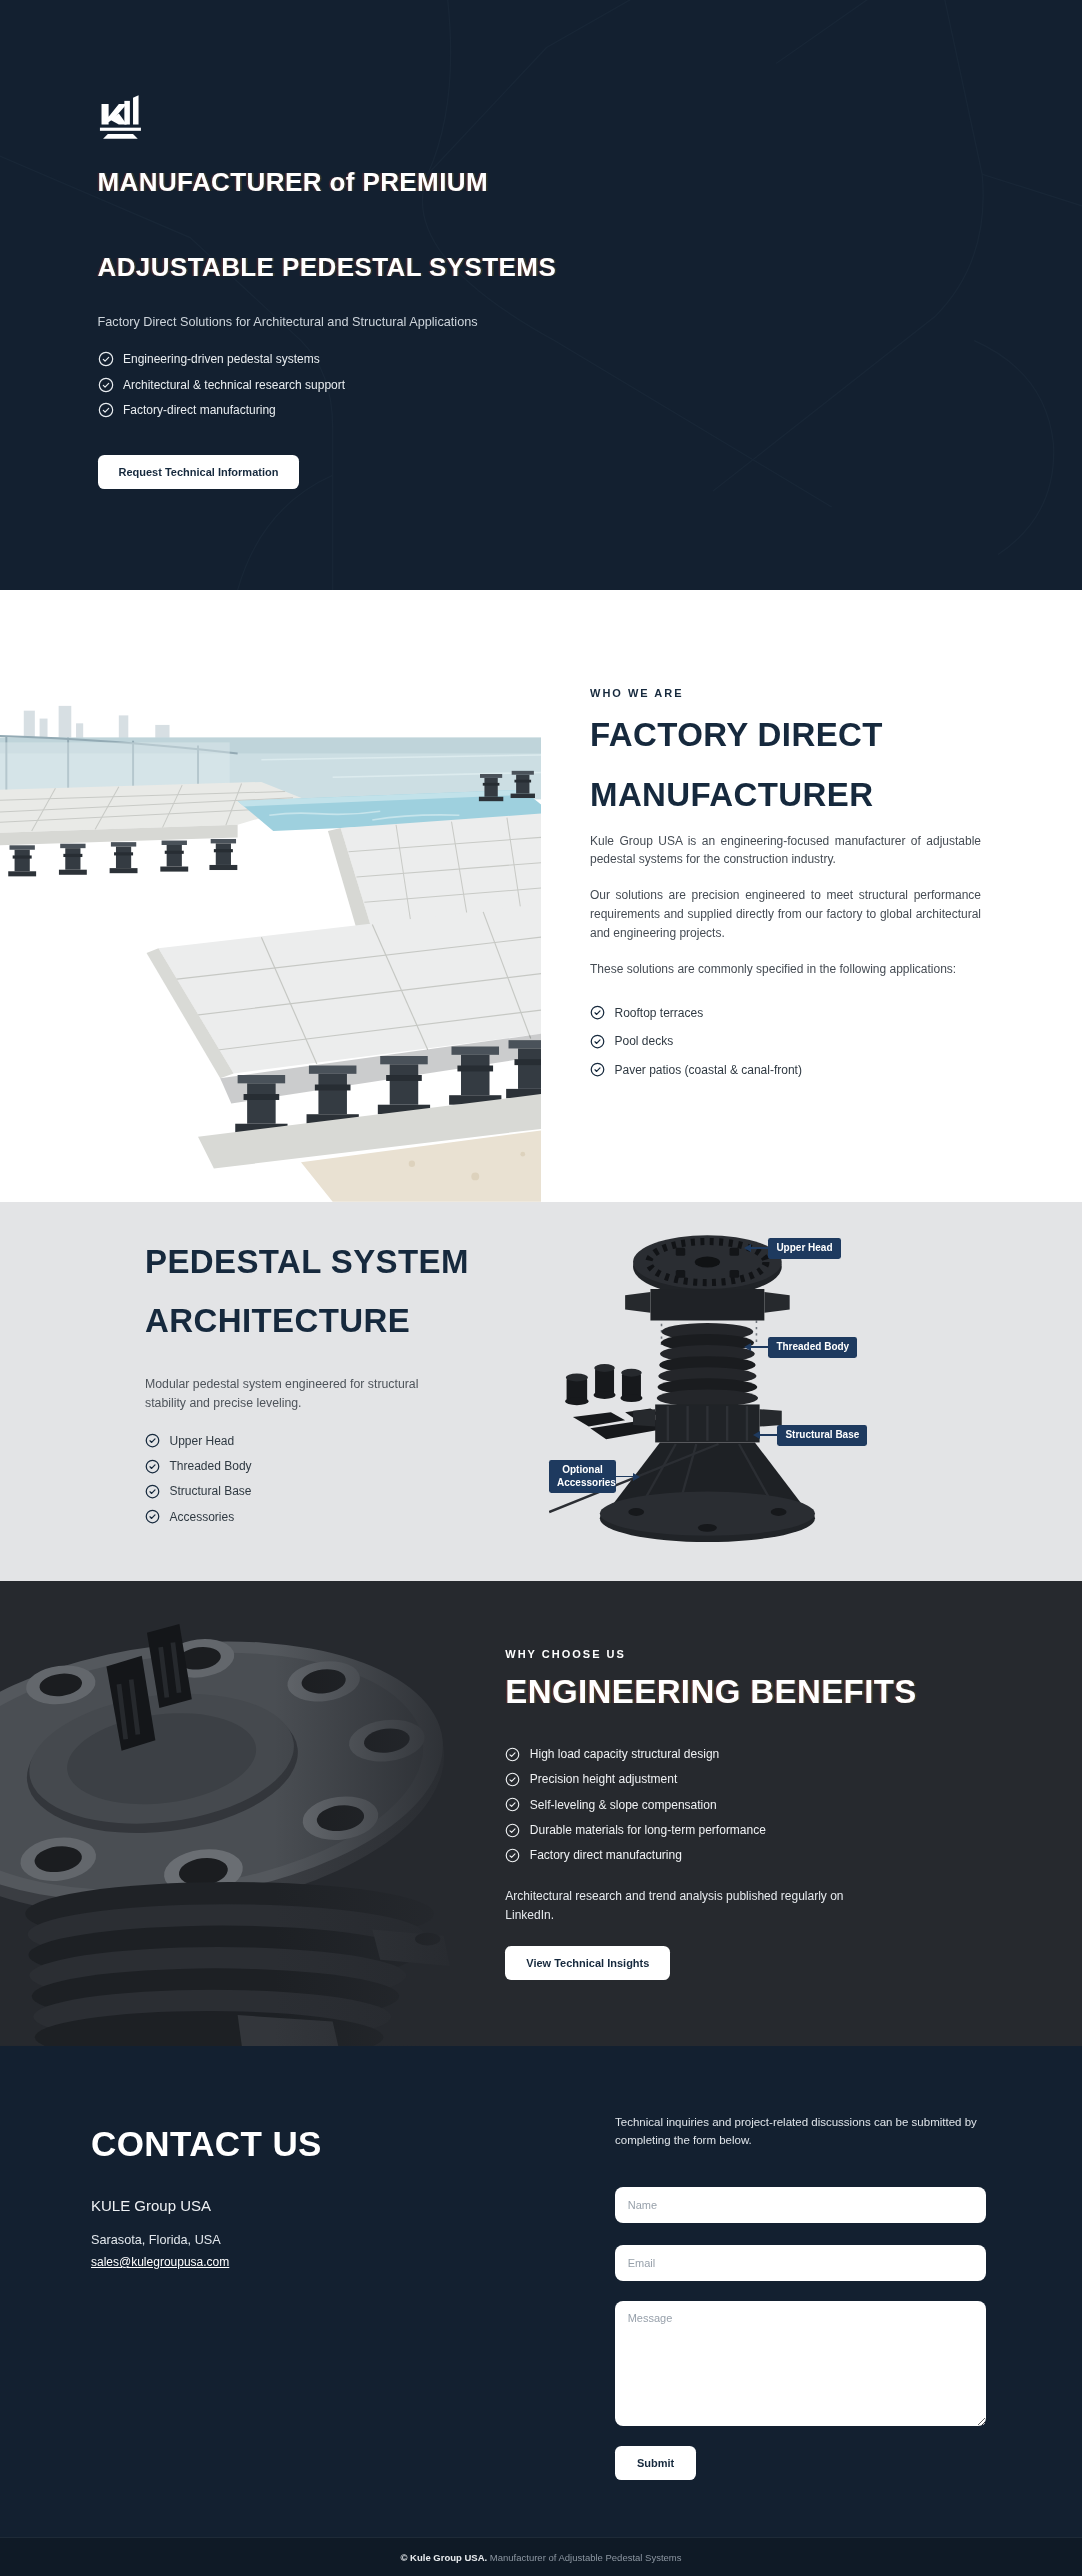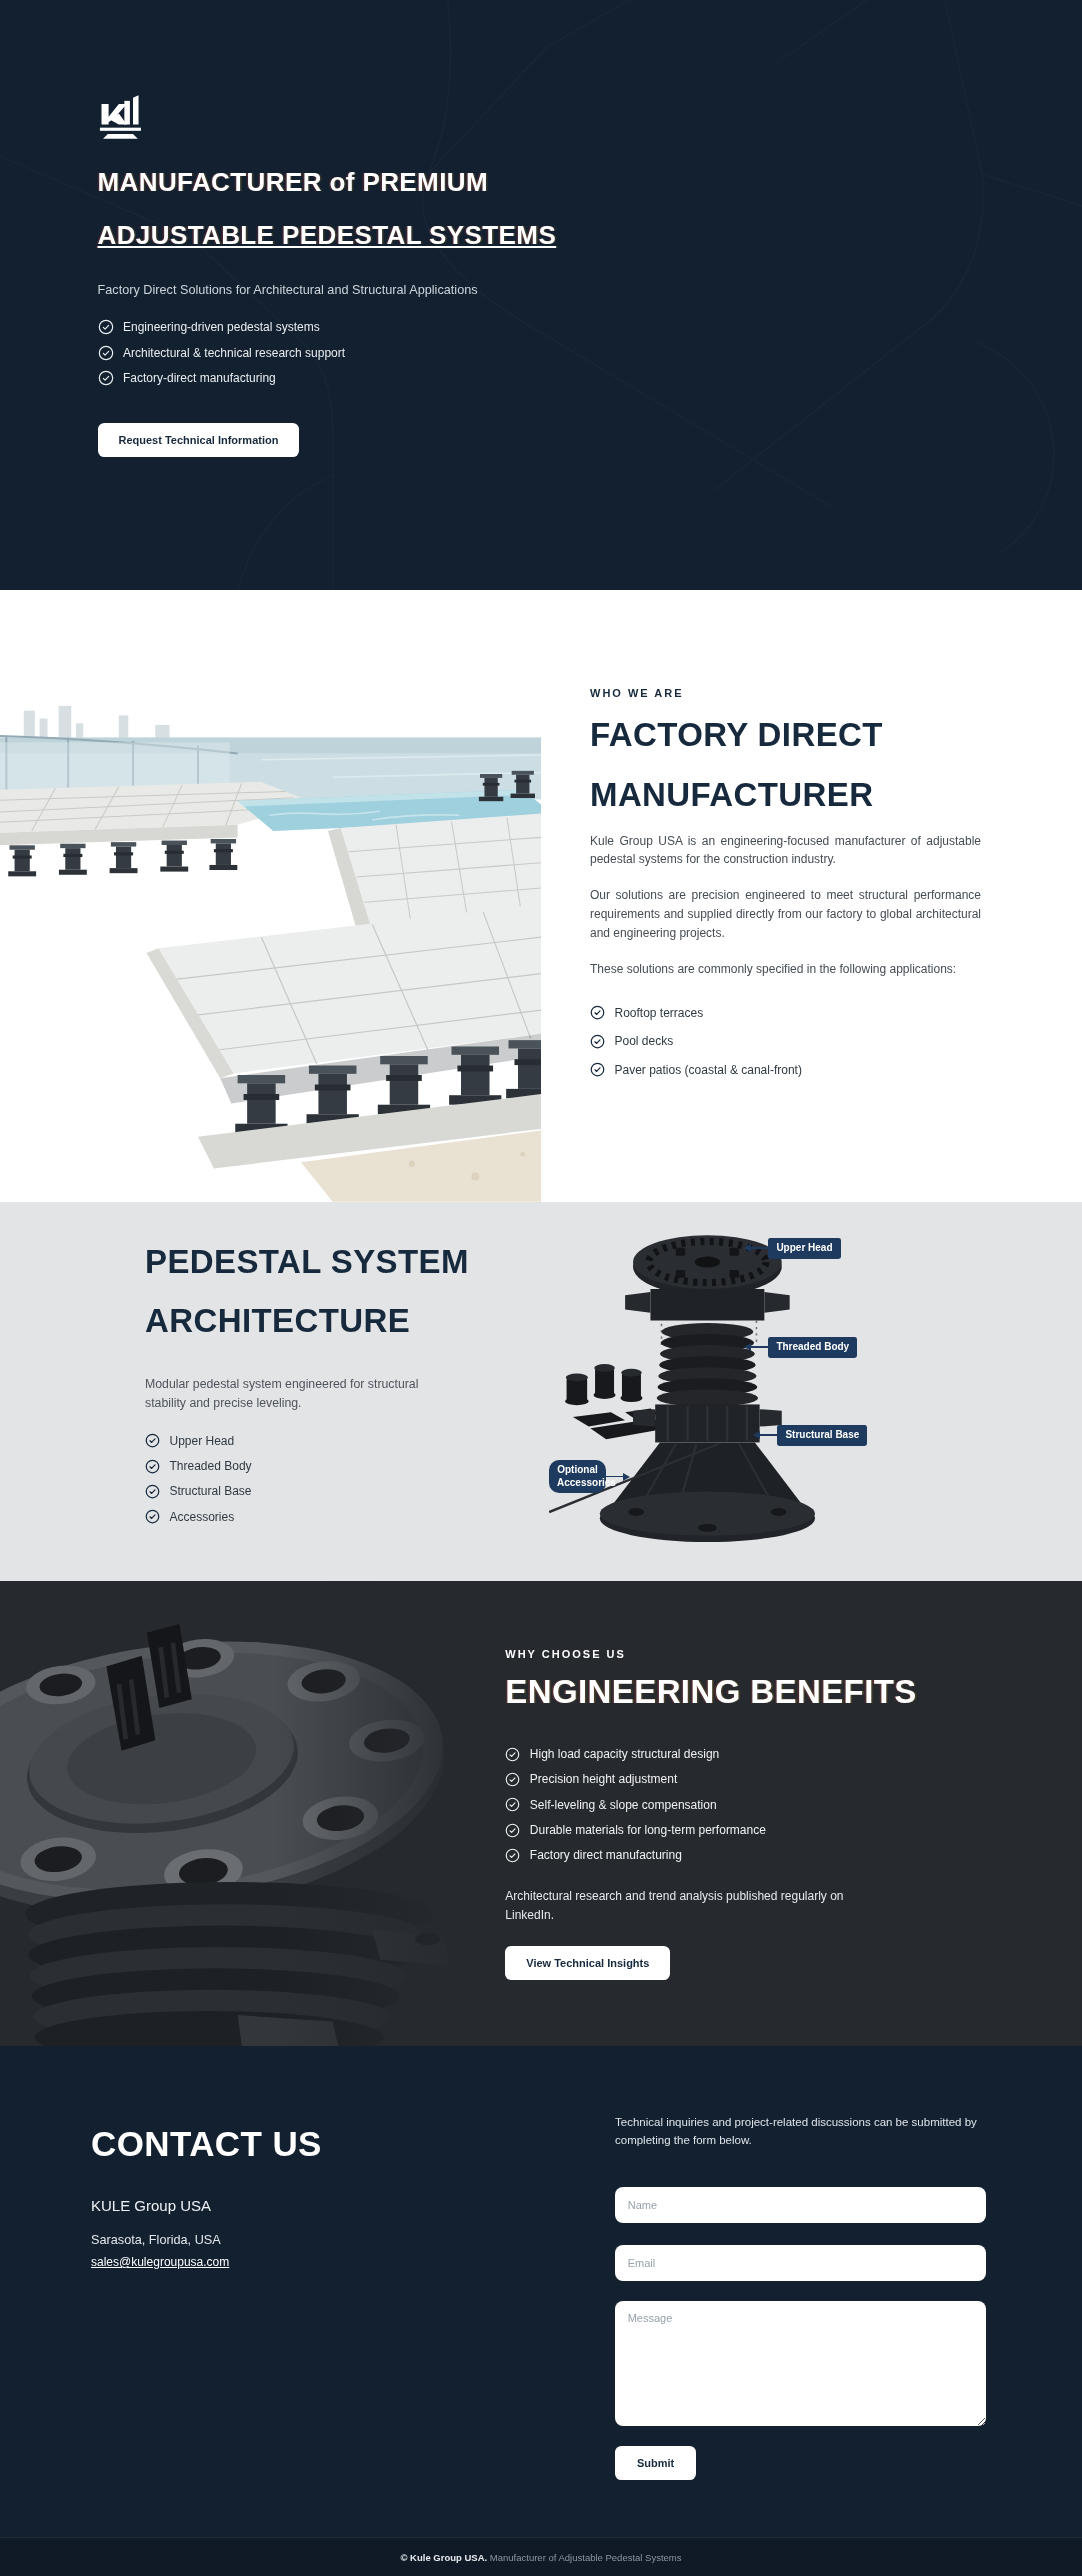--- a/index.html
+++ b/index.html
@@ -11,21 +11,21 @@
   .container { width:887px; margin:0 auto; }
 
   
   .hero { position:relative; height:590px; background:#132030; overflow:hidden; }
   .hero-pattern { position:absolute; inset:0; opacity:.55; }
   .hero-content { position:relative; padding-top:93px; }
   .logo-svg { display:block; }
   .hero h1 { color:#ffffff; font-size:26px; font-weight:bold; letter-spacing:0.4px;
     text-shadow:-1.6px 0 rgba(255,60,60,.18), 1.6px 0 rgba(255,190,0,.14); }
   .hero-h1-line1 { margin-top:22px; }
-  .hero-h1-line2 { margin-top:22px;text-decoration:underline; }
+  .hero-h1-line2 { margin-top:54px; }
   .hero-subtitle { margin-top:32px; color:#cdd4db; font-size:12.7px; }
   .check-list { list-style:none; margin-top:22px; }
   .check-list li { display:flex; align-items:center; gap:9.5px; font-size:12px; }
   .hero .check-list li { color:#e9edf0; margin-bottom:9.5px; }
   .check-icon { display:inline-flex; flex:none; }
   .btn { display:inline-block; background:#ffffff; color:#16293d; font-weight:bold;
     font-size:11px; padding:11px 21px; border:none; border-radius:6.3px; cursor:pointer;
     font-family:inherit; }
   .hero .btn { margin-top:27px; }
 
@@ -443,21 +443,21 @@
         <span class="tri-left"></span>
         <span class="conn"></span>
         <span class="badge">Threaded Body</span>
       </div>
       <div class="badge-row" style="top:212px; left:204px;">
         <span class="tri-left"></span>
         <span class="conn"></span>
         <span class="badge">Structural Base</span>
       </div>
       <div class="badge-row" style="top:247px; left:0;">
-        <span class="badge" style="width:57px;border-radius:10px;">Optional Accessories</span>
+        <span class="badge" style="width:67px;">Optional Accessories</span>
         <span class="conn"></span>
         <span class="tri-right"></span>
       </div>
     </div>
   </div>
 </section>
 
 <section class="benefits">
   <div class="benefits-photo">
     <svg width="499" height="465" viewBox="0 0 630 587">

